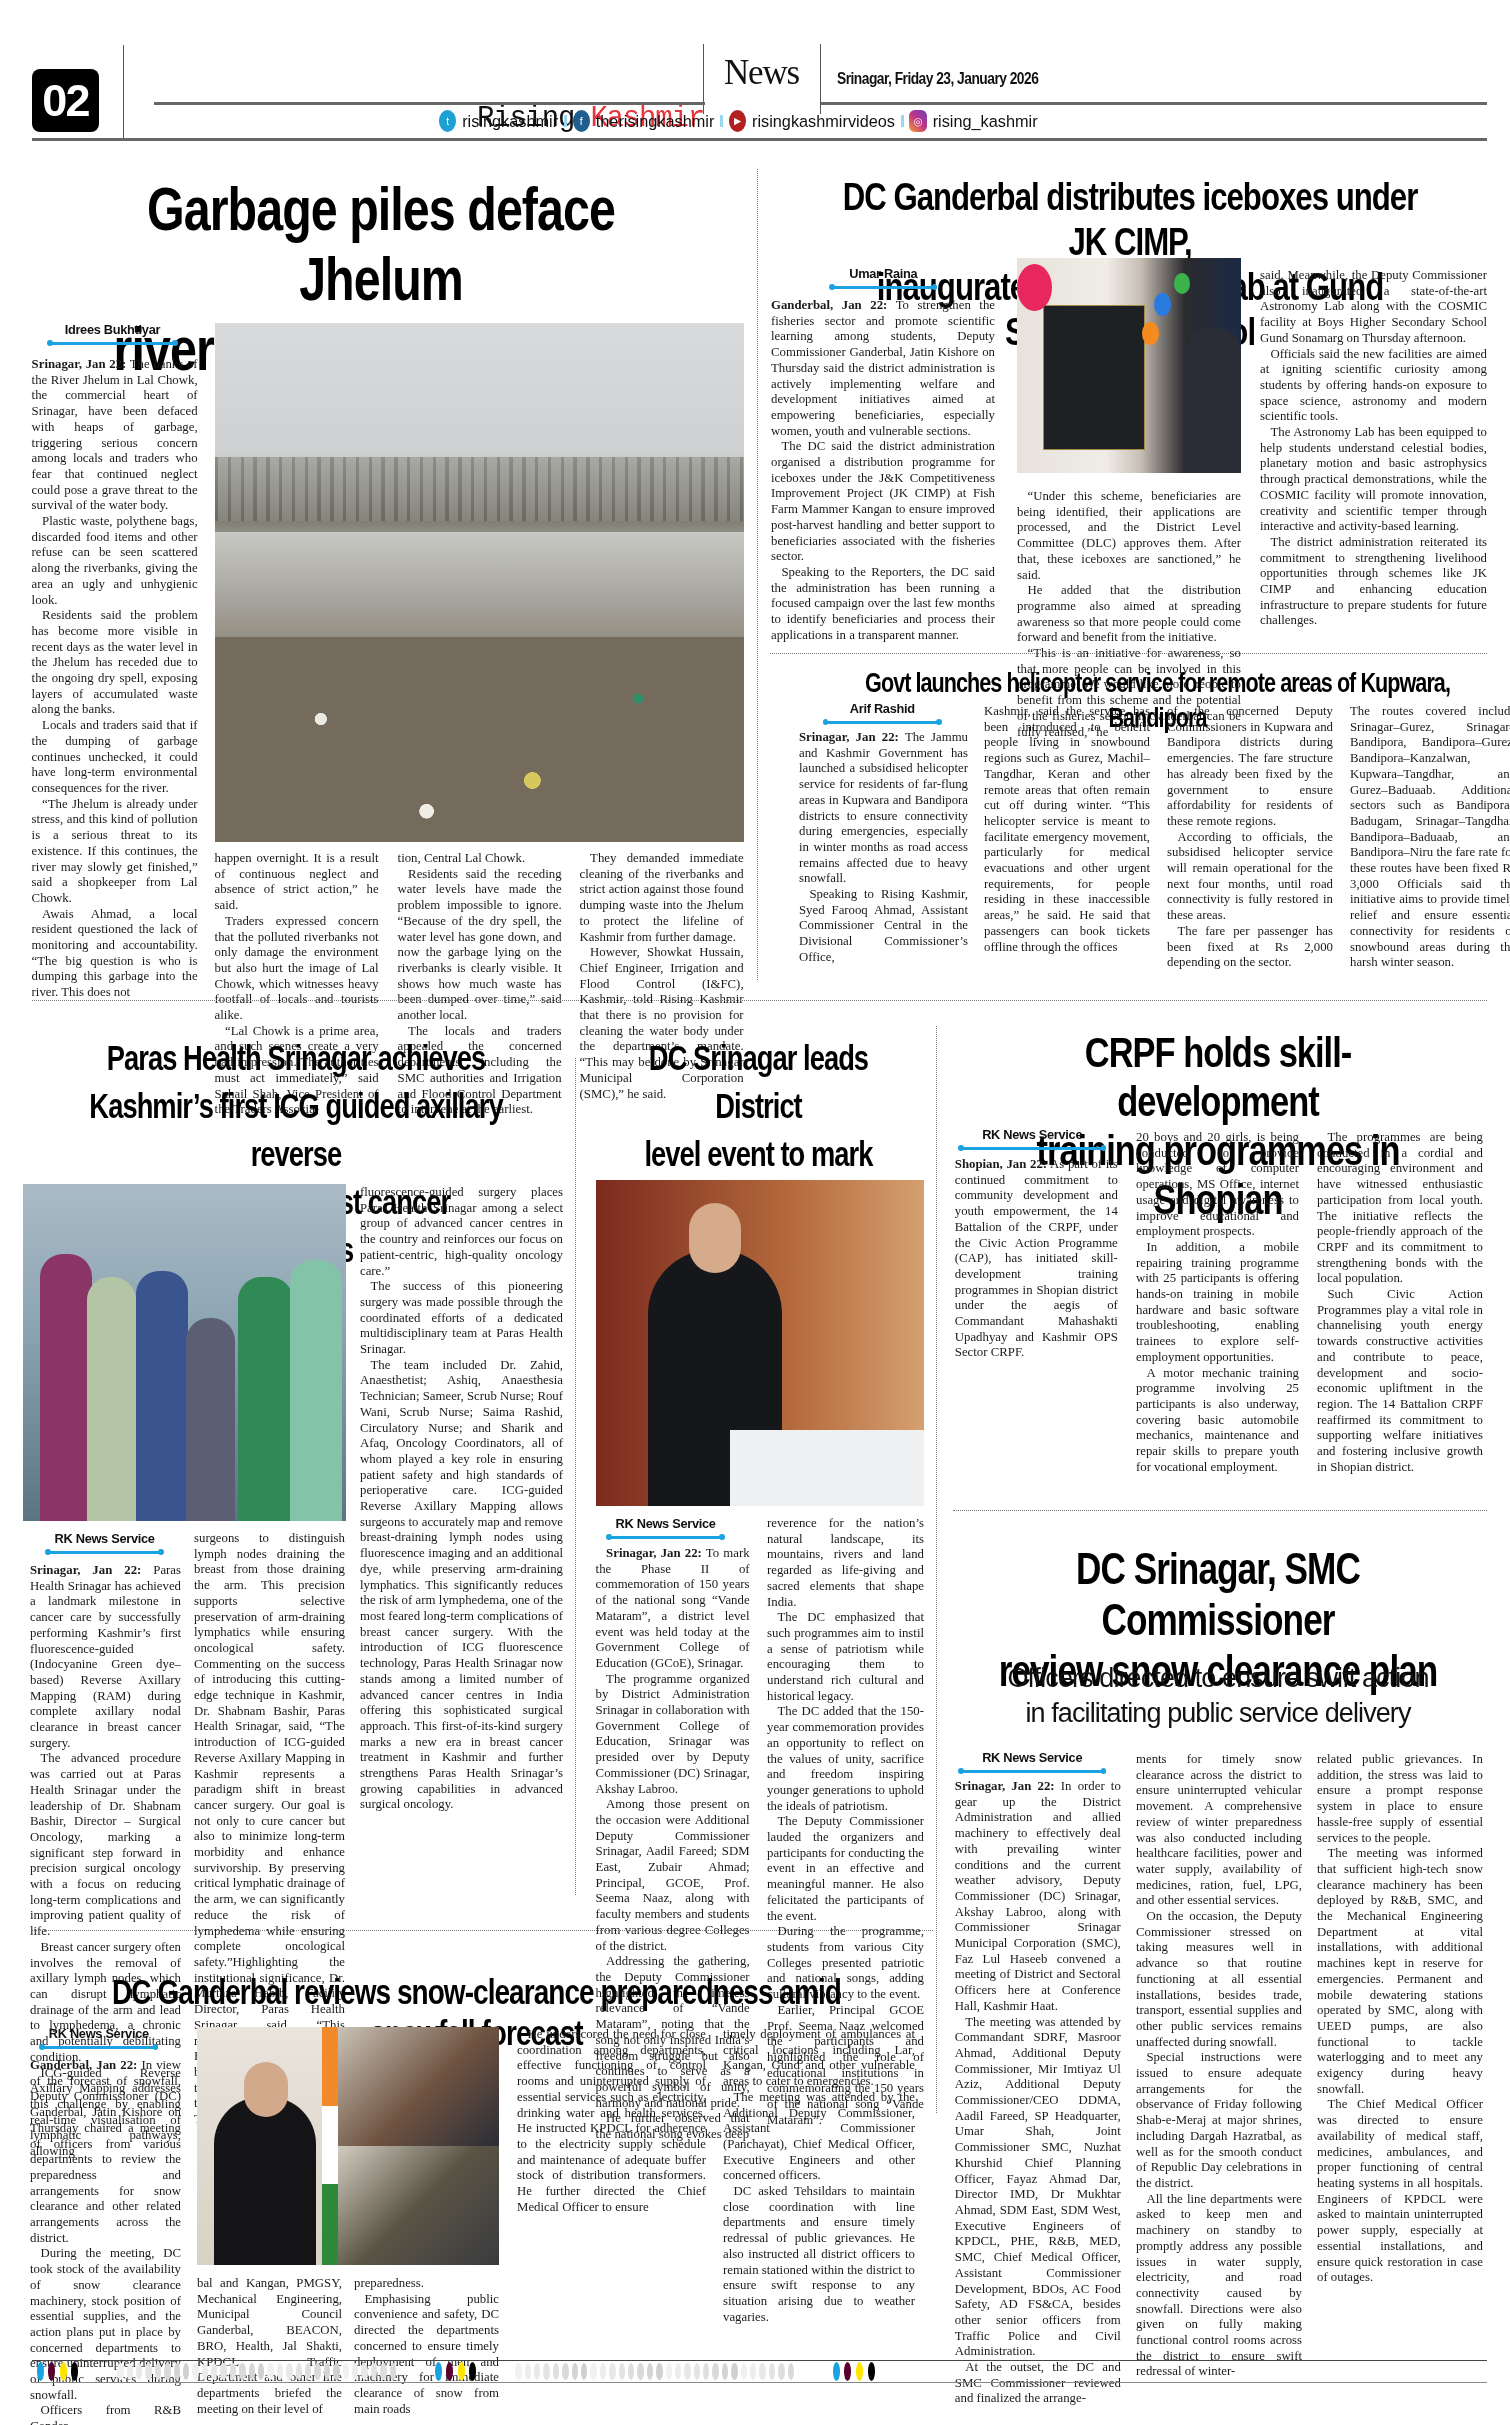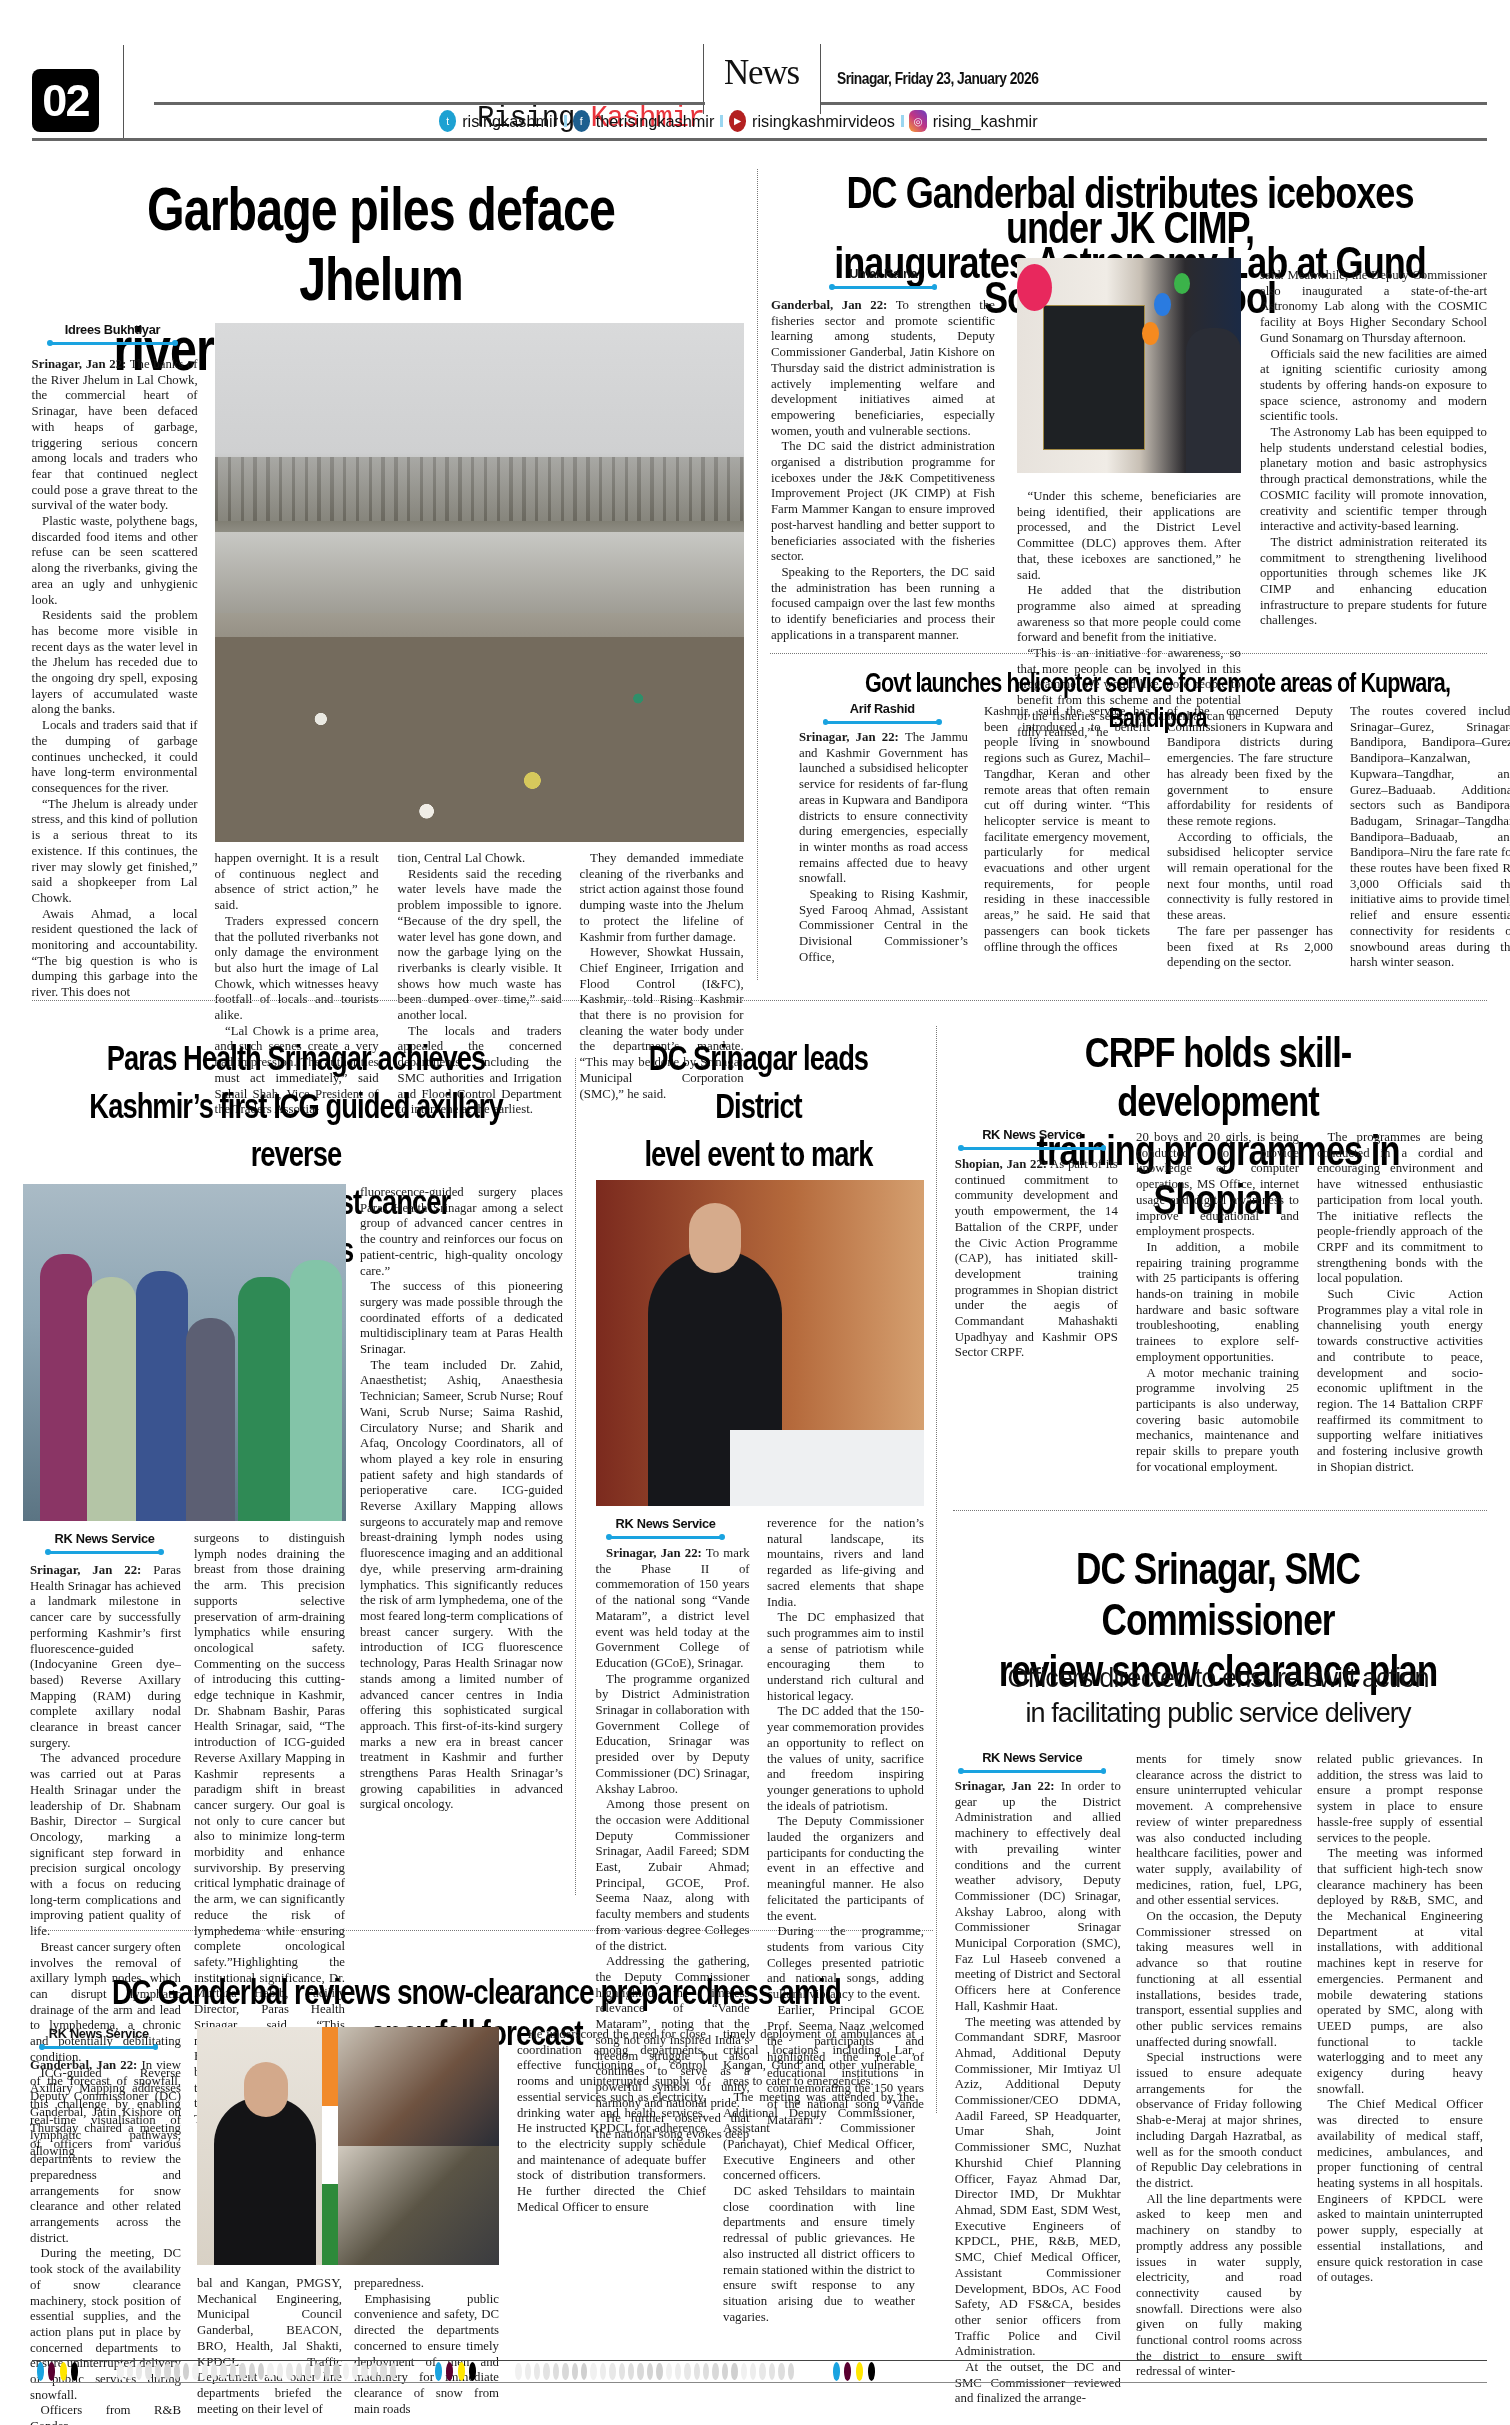--- a/index.html
+++ b/index.html
@@ -91,21 +91,21 @@
   </div>
   <div class="abs body-text" style="left:568px;top:706px;width:164px;">
     <p>They demanded immediate cleaning of the riverbanks and strict action against those found dumping waste into the Jhelum to protect the lifeline of Kashmir from further damage.</p>
     <p>However, Showkat Hussain, Chief Engineer, Irrigation and Flood Control (I&amp;FC), Kashmir, told Rising Kashmir that there is no provision for cleaning the water body under the department’s mandate. “This may be done by Srinagar Municipal Corporation (SMC),” he said.</p>
   </div>
 </div>
 
 <div class="abs vdot" style="left:757px;top:169px;height:811px;"></div>
 
 <div class="abs" style="left:764px;top:163px;width:732px;height:488px;">
-  <div class="hl abs" style="left:0;top:11.6px;width:732px;font-size:44px;line-height:35px;">
+  <div class="hl abs" style="left:0;top:11.6px;width:732px;font-size:38px;line-height:45px;">
     <div style="transform:scaleX(0.82);">DC Ganderbal distributes iceboxes under JK CIMP,</div>
     <div style="transform:scaleX(0.82);">inaugurates Astronomy Lab at Gund Sonamarg School</div>
   </div>
   <div class="abs" style="left:5.8px;top:103px;width:227px;">
     <div class="byline">Umar Raina</div>
     <div class="byline-rule" style="width:105px;"></div>
   </div>
   <div class="abs body-text" style="left:7px;top:135px;width:224px;">
     <p class="first"><b>Ganderbal, Jan 22:</b> <span>To strengthen the fisheries sector and promote scientific learning among students, Deputy Commissioner Ganderbal, Jatin Kishore on Thursday said the district administration is actively implementing welfare and development initiatives aimed at empowering beneficiaries, especially women, youth and vulnerable sections.</span></p>
     <p>The DC said the district administration organised a distribution programme for iceboxes under the J&amp;K Competitiveness Improvement Project (JK CIMP) at Fish Farm Mammer Kangan to ensure improved post-harvest handling and better support to beneficiaries associated with the fisheries sector.</p>

